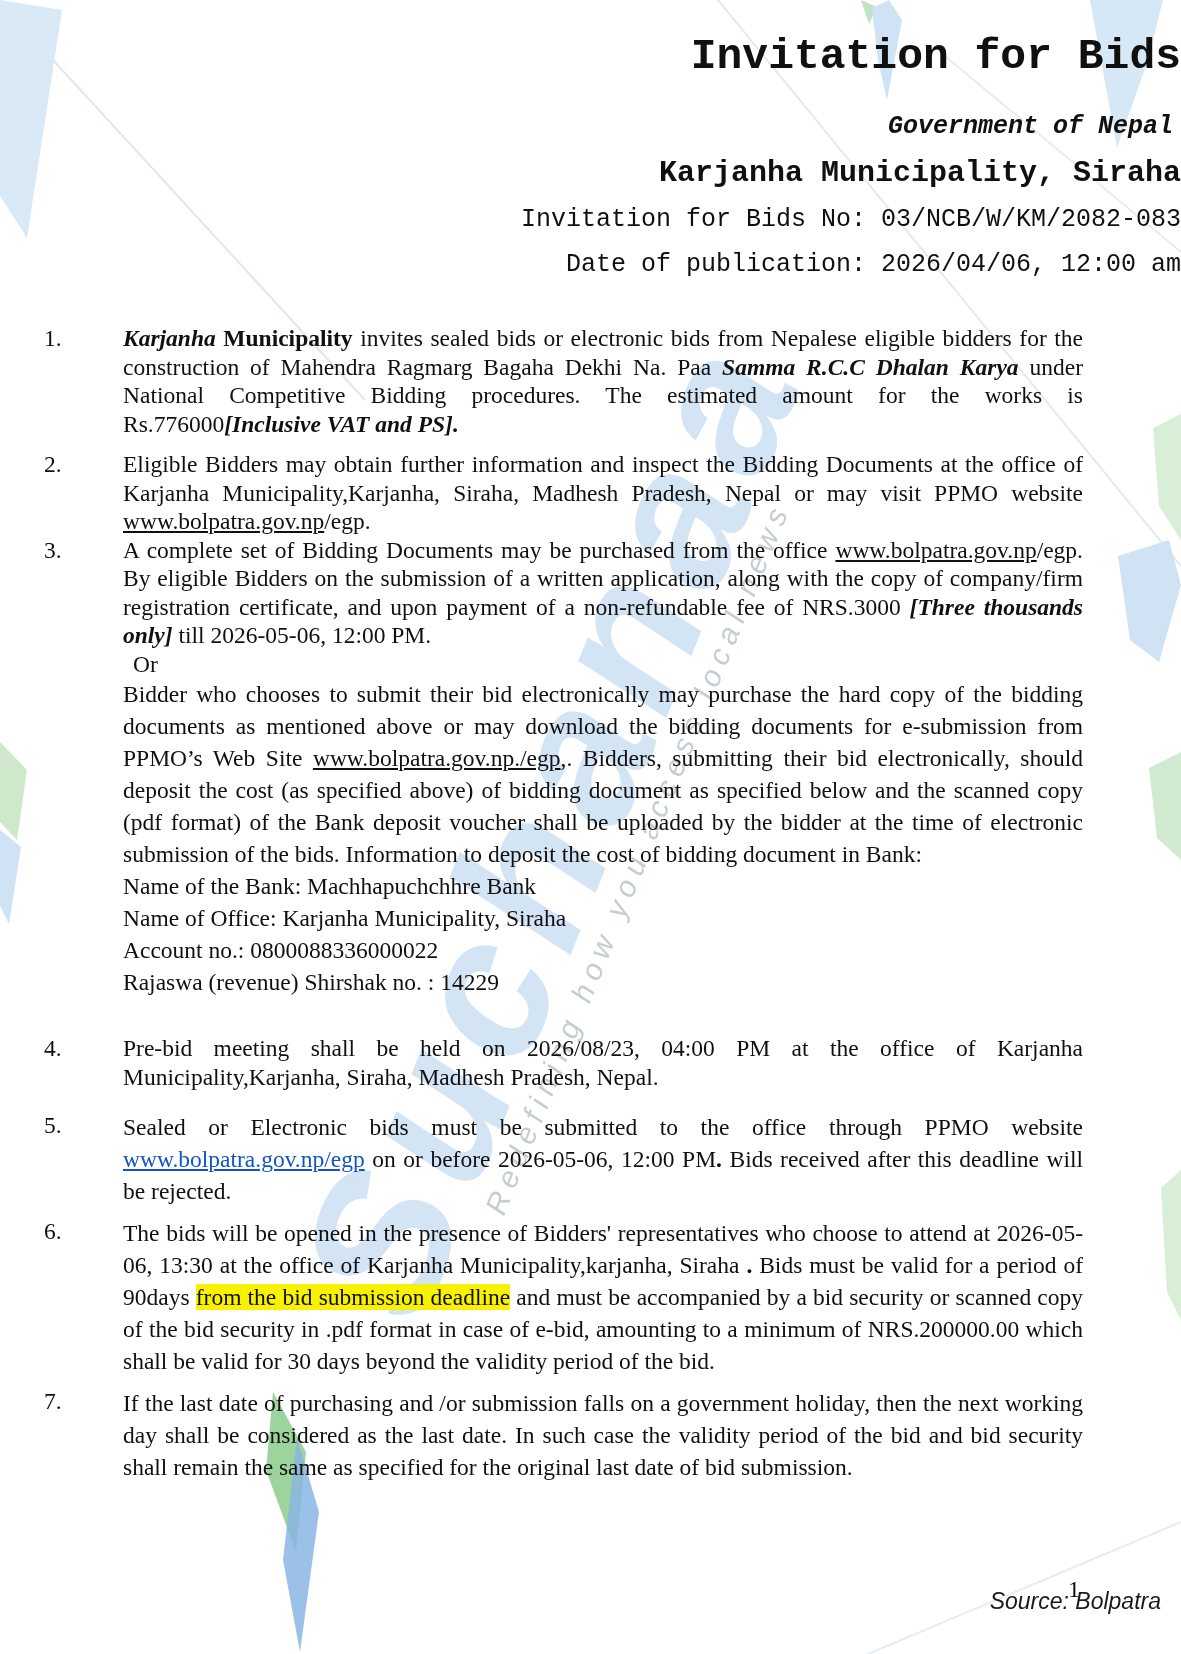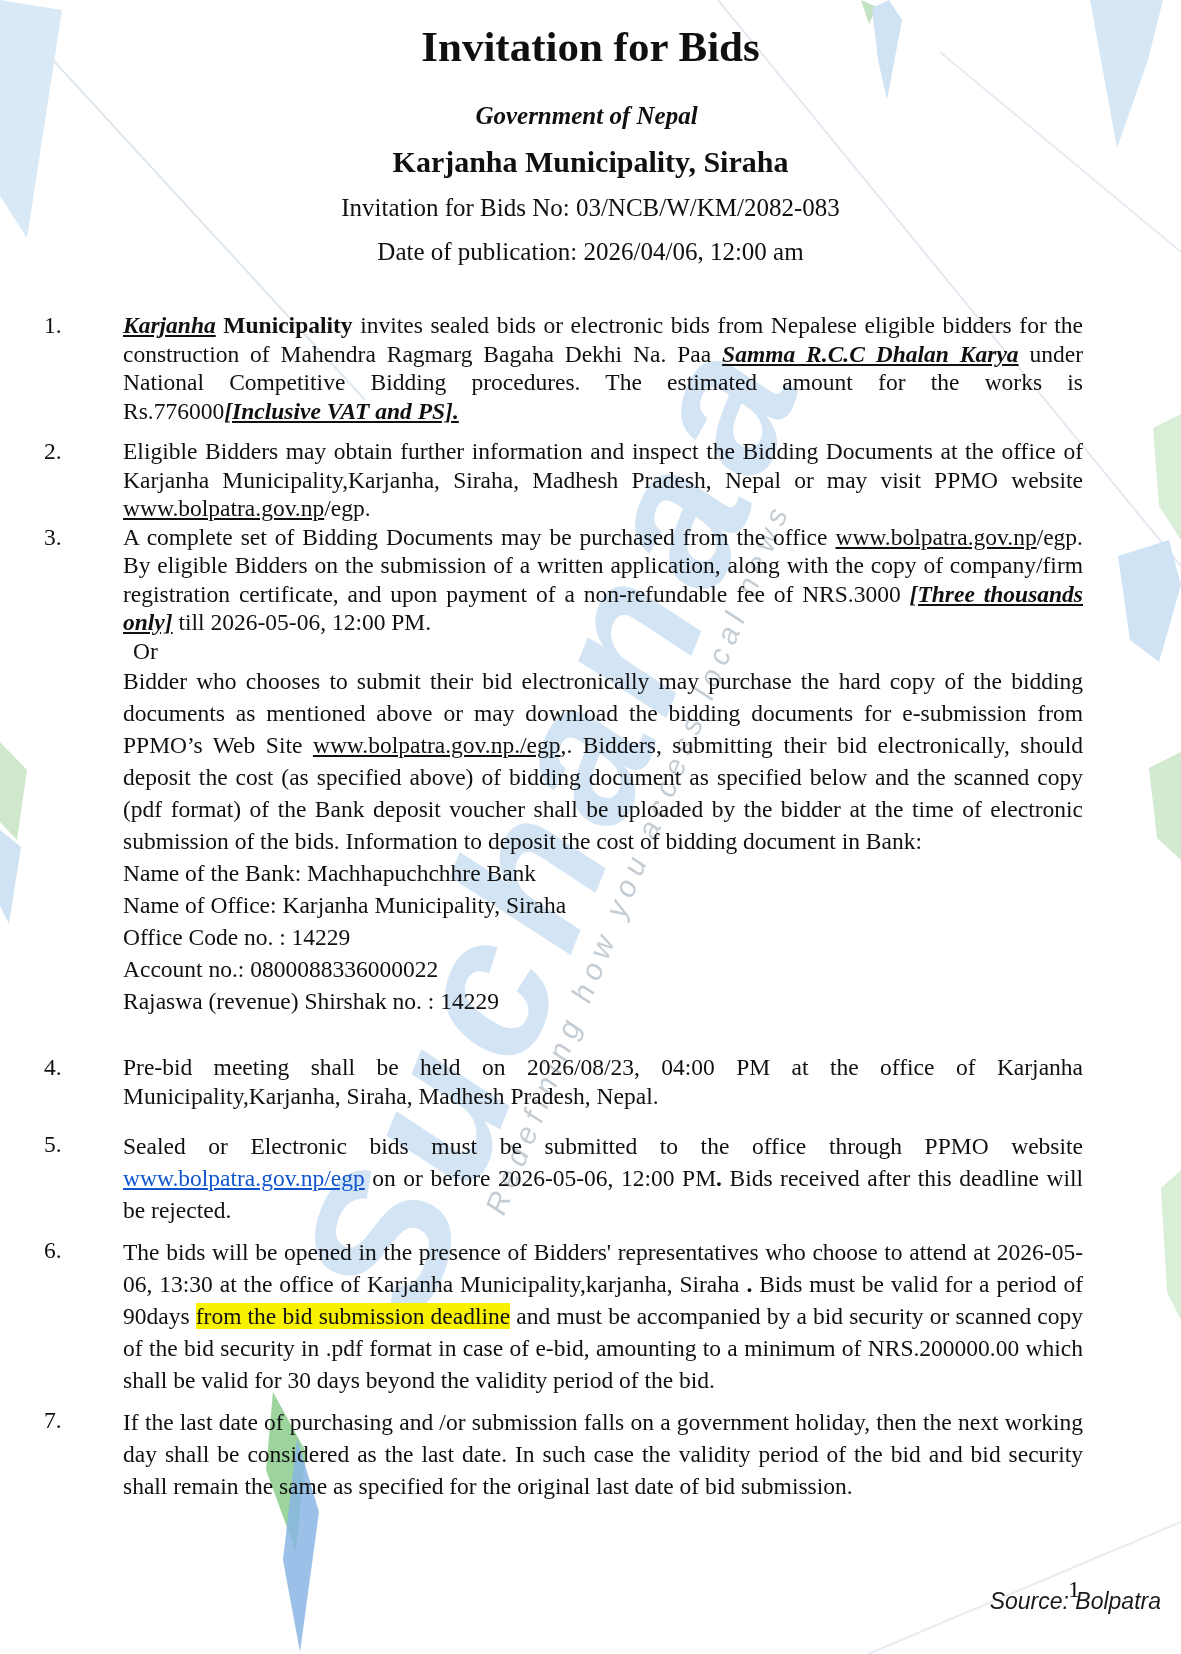--- a/index.html
+++ b/index.html
@@ -16,34 +16,34 @@
     font-size:195px; letter-spacing:14px; color:rgba(163,199,231,0.48);
     transform:rotate(-68deg); white-space:nowrap; z-index:0; pointer-events:none;
   }
   .wm-tagline{
     position:absolute; left:-62px; top:841px; width:1400px; text-align:center;
     font-family:"Liberation Sans", sans-serif; font-style:italic;
     font-size:30px; letter-spacing:7px; color:rgba(140,155,170,0.5);
     transform:rotate(-68deg); white-space:nowrap; z-index:0; pointer-events:none;
   }
   .content{ position:relative; z-index:1; }
-  .header{ text-align:center; padding-top:23px; }
+  .header{ text-align:right; padding-top:33px;font-family:Liberation Mono, monospace; }
   .title{ font-size:43px; font-weight:bold; line-height:1.1; margin:0 0 32px 0; }
   .gov{ font-size:25px; font-weight:bold; font-style:italic; margin:0 8px 15px 0; }
   .muni{ font-size:30px; font-weight:bold; margin:0 0 13px 0; }
   .hline{ font-size:25px; margin:15px 0 16px 0; }
   .items{ margin-top:45px; padding-right:98px; font-size:23.5px; }
   .item{ display:flex; }
   .num{ flex:0 0 123px; padding-left:44px; box-sizing:border-box; line-height:28.5px; }
   .body{ flex:1; min-width:0; }
   .body p{ margin:0; text-align:justify; line-height:28.5px; }
   p.wide{ line-height:32px; }
   p.or-line{ text-align:left; padding-left:10px; }
   .bank p{ line-height:32px; text-align:left; }
-  .b{ font-weight:bold; } .i{ font-style:italic;text-decoration:underline; }
+  .b{ font-weight:bold; } .i{ font-style:italic; }
   .u{ text-decoration:underline; }
   .link{ color:var(--link); }
   .hl{ background:var(--hl); }
   .mb12{ margin-bottom:12px; } .mb20{ margin-bottom:20px; } .mb10{ margin-bottom:10px; }
   .mb8{ margin-bottom:8px; } .mb36{ margin-bottom:36px; }
   .page-num{ position:absolute; top:1576px; left:1068px; font-size:24px; z-index:1; }
   .source{
     position:absolute; top:1588px; right:20px; z-index:1;
     font-family:"Liberation Sans", sans-serif; font-style:italic; font-size:23px; color:#1a1a1a;text-align:right;
   }
@@ -103,21 +103,20 @@
 
       <div class="item">
         <div class="num">3.</div>
         <div class="body">
           <p class="mb20"><span>A complete set of Bidding Documents may be purchased from the office </span><span class="u">www.bolpatra.gov.np</span><span>/egp. By eligible Bidders on the submission of a written application, along with the copy of company/firm registration certificate, and upon payment of a non-refundable fee of NRS.3000 </span><span class="b i">[Three thousands only]</span><span> till 2026-05-06, 12:00 PM.</span></p>
           <p class="or-line mb10">Or</p>
           <p class="wide mb8"><span>Bidder who chooses to submit their bid electronically may purchase the hard copy of the bidding documents as mentioned above or may download the bidding documents for e-submission from PPMO’s Web Site </span><span class="u">www.bolpatra.gov.np./egp</span><span>,. Bidders, submitting their bid electronically, should deposit the cost (as specified above) of bidding document as specified below and the scanned copy (pdf format) of the Bank deposit voucher shall be uploaded by the bidder at the time of electronic submission of the bids. Information to deposit the cost of bidding document in Bank:</span></p>
           <div class="bank mb36">
             <p>Name of the Bank: Machhapuchchhre Bank</p>
             <p>Name of Office: Karjanha Municipality, Siraha</p>
-            <p>Office Code no. : 14229</p>
             <p>Account no.: 0800088336000022</p>
             <p>Rajaswa (revenue) Shirshak no. : 14229</p>
           </div>
         </div>
       </div>
 
       <div class="item mb20">
         <div class="num">4.</div>
         <div class="body">
           <p><span>Pre-bid meeting shall be held on 2026/08/23, 04:00 PM at the office of Karjanha Municipality,Karjanha, Siraha, Madhesh Pradesh, Nepal.</span></p>

